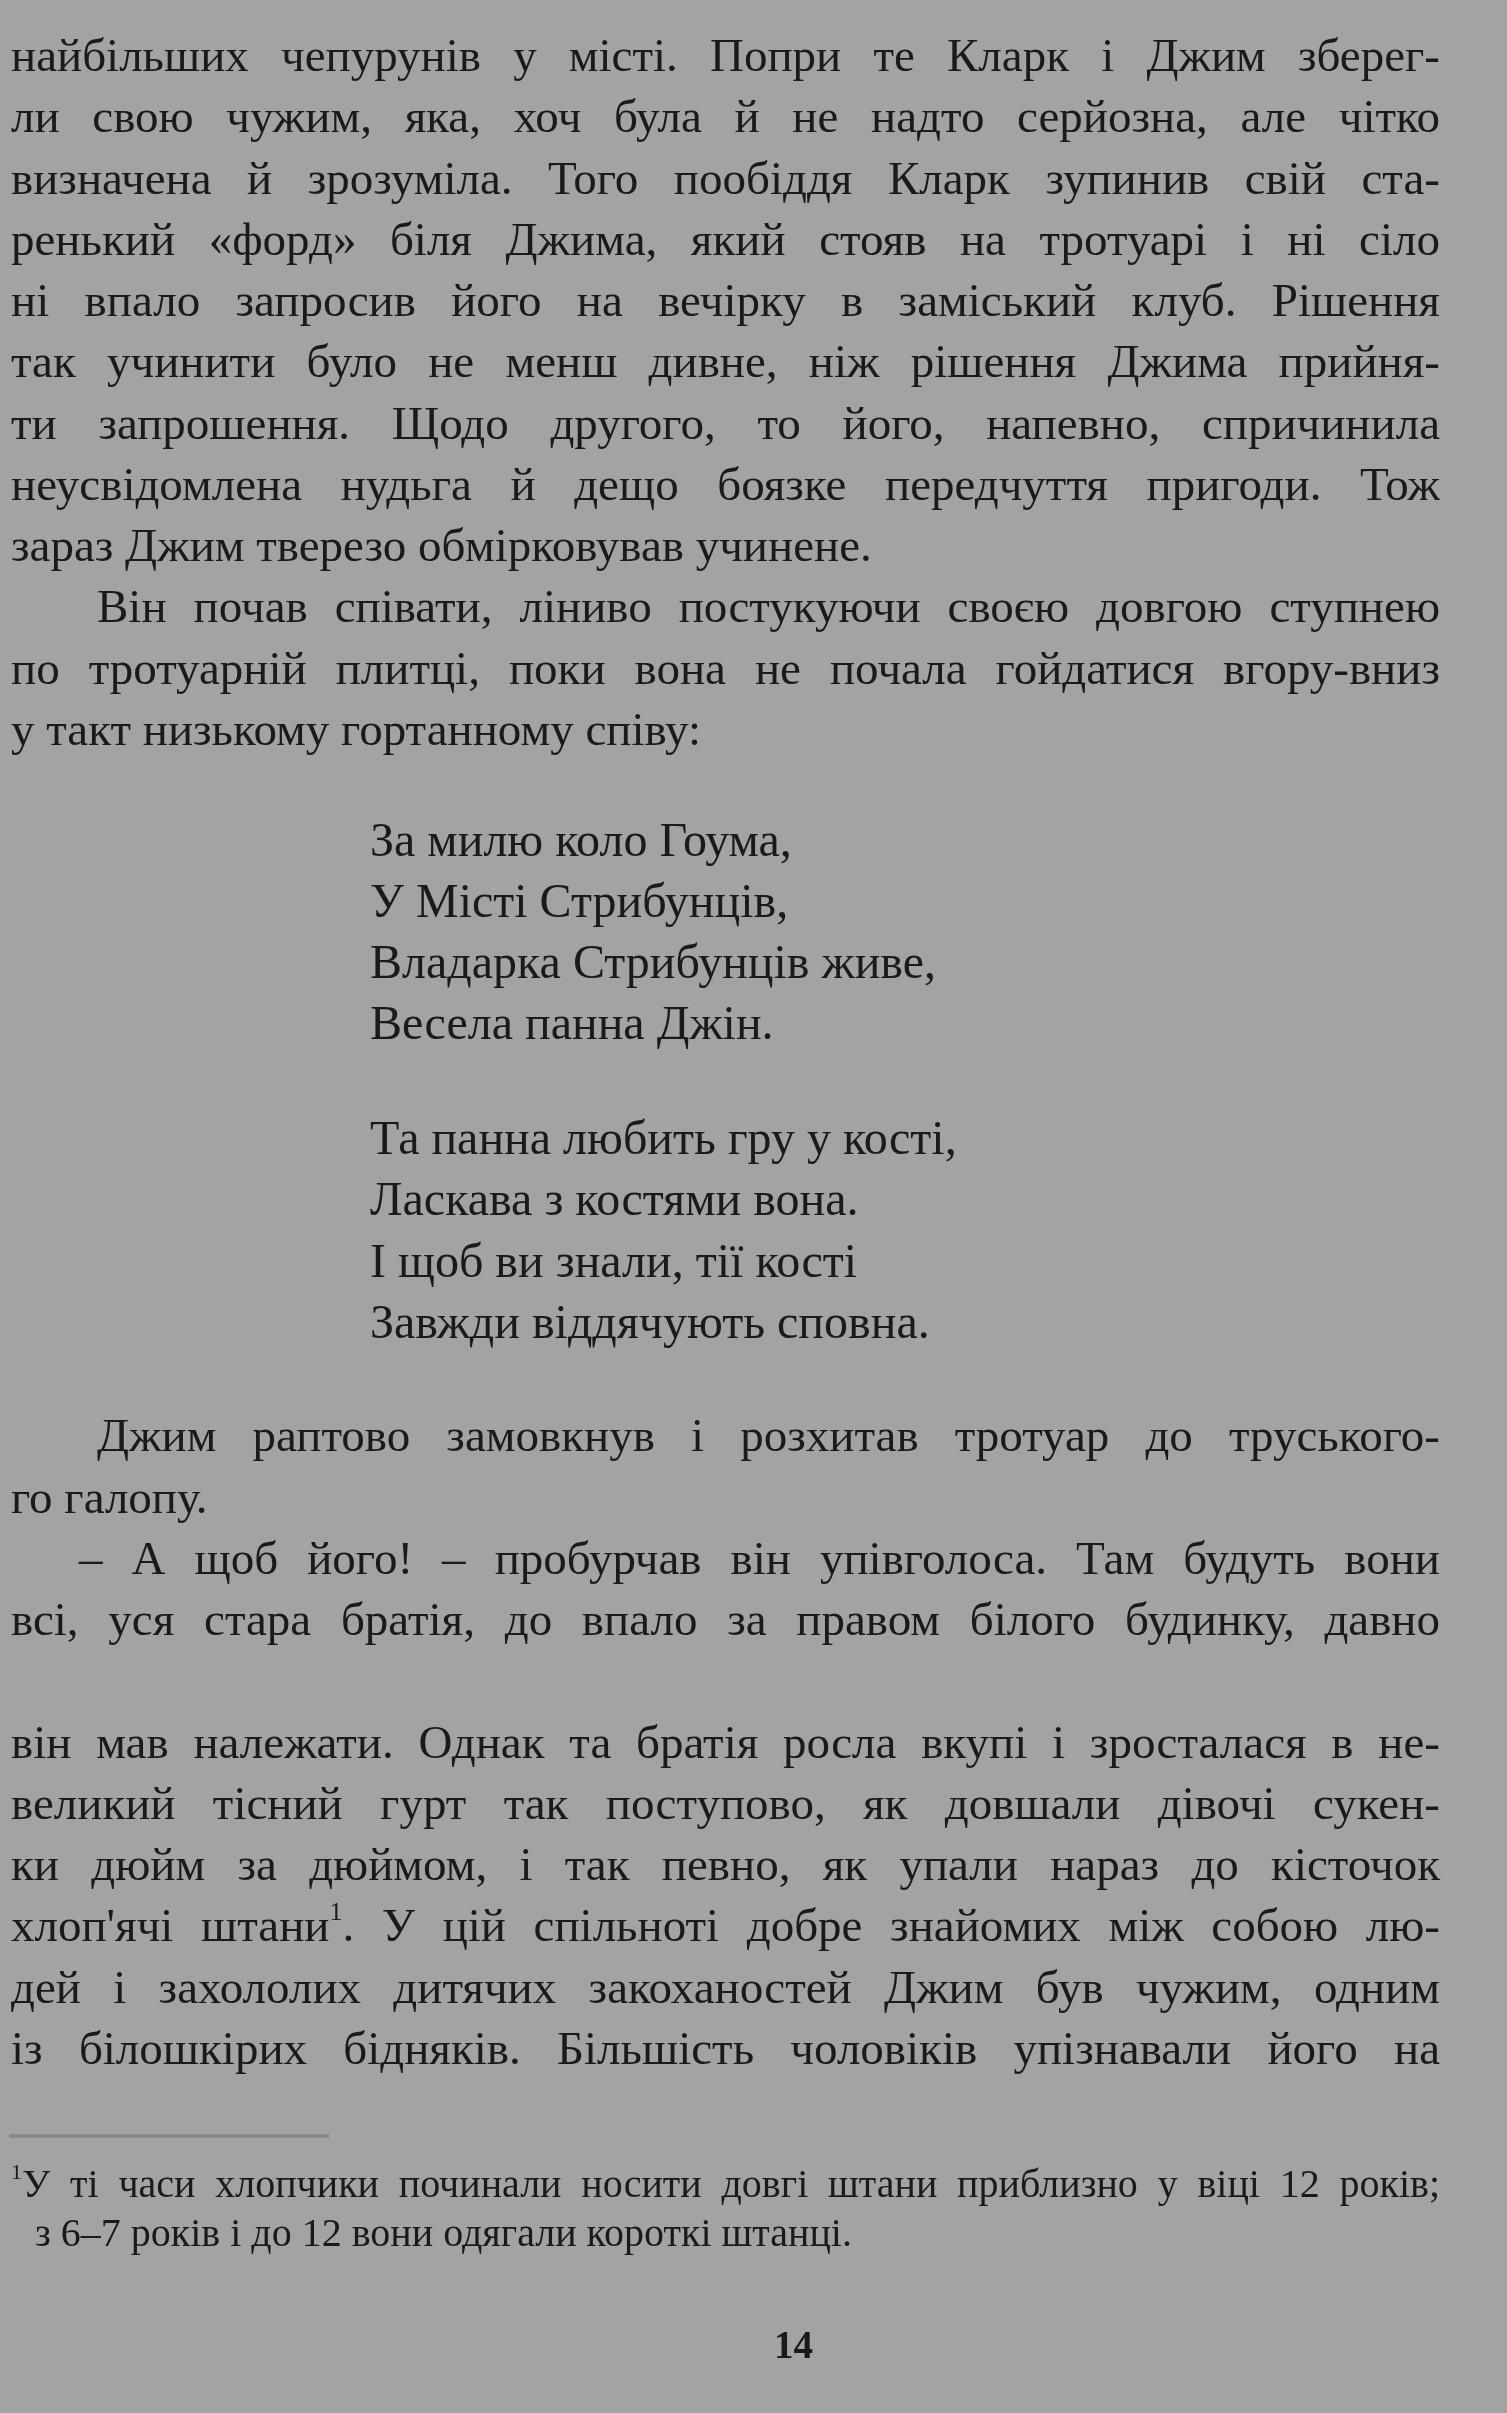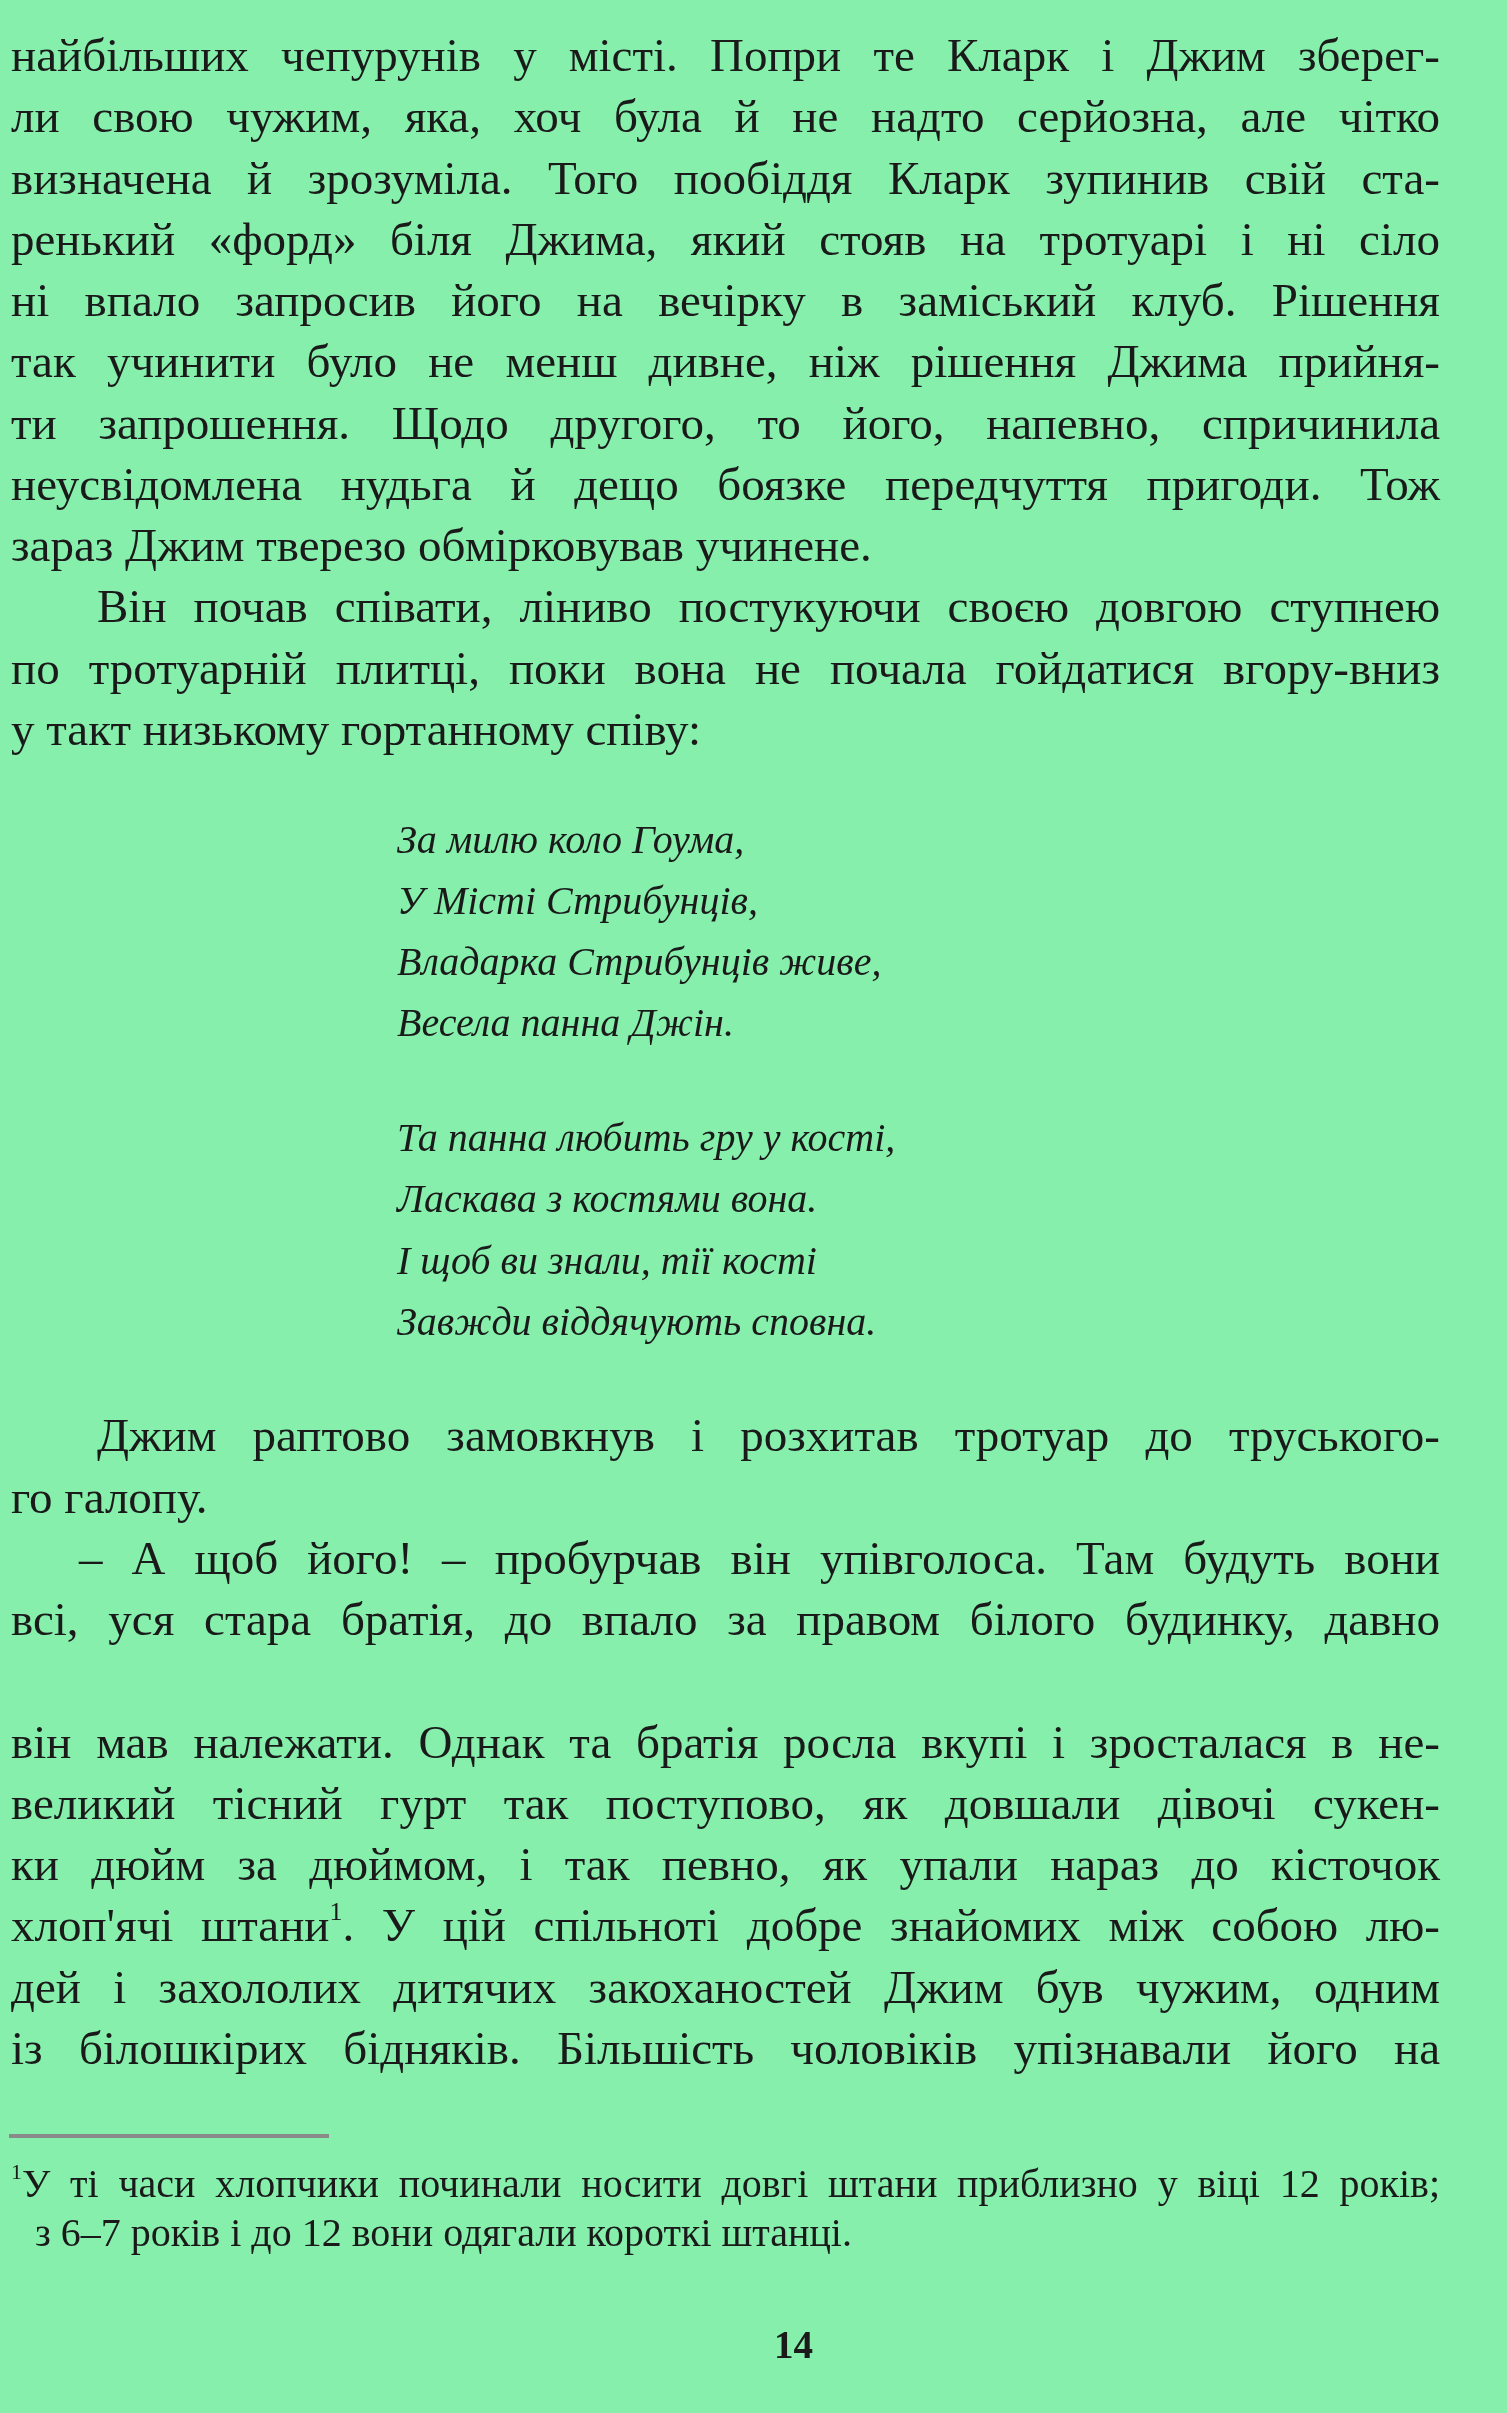--- a/index.html
+++ b/index.html
@@ -1,30 +1,30 @@
 <!DOCTYPE html>
 <html style="font-size:12.6px"><head>
 <meta charset="utf-8">
 <style>
   html, body { margin: 0; padding: 0; background: #ffffff; }
   body { width: 1507px; height: 2413px; position: relative; overflow: hidden; }
-  .page { position: absolute; left: 0; top: 0; width: 1507px; height: 2413px; background: #86efac; }
+  .page { position: absolute; left: 0; top: 0; width: 1507px; height: 2413px; background: #a3a3a3; }
   .line {
     position: absolute; left: 11px; width: 1429px;
     font-family: "Liberation Serif", "DejaVu Serif", serif;
     font-size: 47px; line-height: 61px; color: #1a1a1a;
     white-space: nowrap; text-align: justify; text-align-last: justify;
     transform-origin: left center;
   }
   .line.last { text-align-last: left; }
   .line.indent { left: 97px; width: 1343px; }
   .verse {
-    position: absolute; left: 397px;
+    position: absolute; left: 370px;
     font-family: "Liberation Serif", "DejaVu Serif", serif;
-    font-style: italic; font-size: 40px; line-height: 61px; color: #1a1a1a;
+    font-size: 48px; line-height: 61px; color: #1a1a1a;
     white-space: nowrap;
   }
   .rule { position: absolute; left: 9.4px; top: 2134px; width: 320px; height: 3.9px; background: #8a8a8a; }
   .fn {
     position: absolute; left: 11px; width: 1429px;
     font-family: "Liberation Serif", "DejaVu Serif", serif;
     font-size: 40px; line-height: 49px; color: #1a1a1a; white-space: nowrap;
     text-align: justify; text-align-last: justify;
   }
   .fn.last { left: 35px; width: auto; text-align-last: left; }

